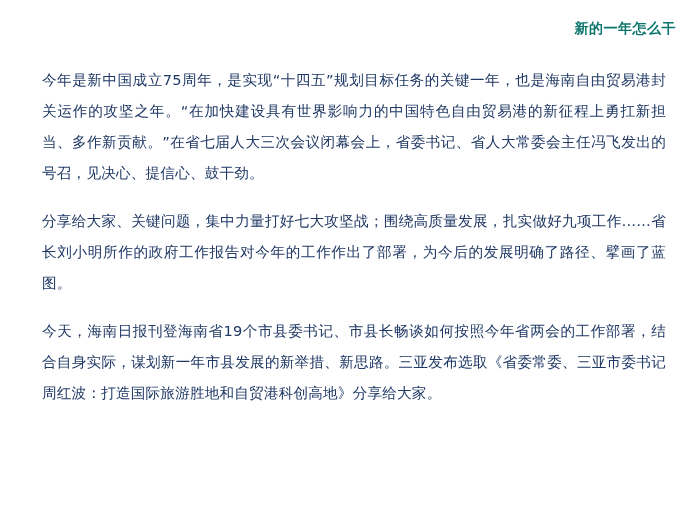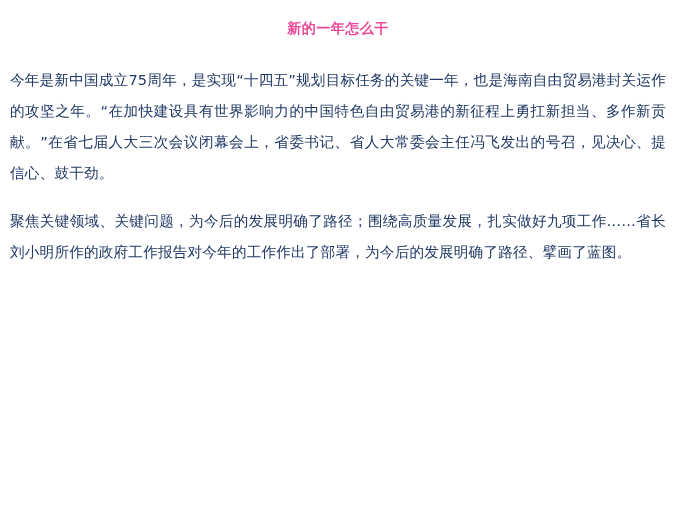--- a/index.html
+++ b/index.html
@@ -15,31 +15,32 @@
   }
   .page {
     width: 676px;
     height: 530px;
     box-sizing: border-box;
     padding: 0;
     background: #ffffff;
     position: relative;
   }
   .article-title {
-    text-align: center;
-    color: #ec4899;
+    text-align: right;
+    color: #0f766e;
     font-weight: bold;
     font-size: 14px;
     line-height: 20px;
     margin: 18px 0 0 0;
     letter-spacing: 0.5px;
   }
   .body-wrap {
     padding: 0 10px 0 10px;
     margin-top: 26px;
+    margin-left: 32px;
   }
   .para {
     color: #1f3864;
     font-size: 14.6px;
     line-height: 31px;
     text-align: justify;
     text-justify: inter-ideograph;
     margin: 0 0 17px 0;
     letter-spacing: 0.2px;
   }
@@ -48,15 +49,16 @@
   }
 </style>
 </head>
 <body>
 
 <div class="page">
   <div class="article-title">新的一年怎么干</div>
 
   <div class="body-wrap">
     <p class="para">今年是新中国成立75周年，是实现“十四五”规划目标任务的关键一年，也是海南自由贸易港封关运作的攻坚之年。“在加快建设具有世界影响力的中国特色自由贸易港的新征程上勇扛新担当、多作新贡献。”在省七届人大三次会议闭幕会上，省委书记、省人大常委会主任冯飞发出的号召，见决心、提信心、鼓干劲。</p>
-    <p class="para">聚焦关键领域、关键问题，为今后的发展明确了路径；围绕高质量发展，扎实做好九项工作……省长刘小明所作的政府工作报告对今年的工作作出了部署，为今后的发展明确了路径、擘画了蓝图。</p>
+    <p class="para">分享给大家、关键问题，集中力量打好七大攻坚战；围绕高质量发展，扎实做好九项工作……省长刘小明所作的政府工作报告对今年的工作作出了部署，为今后的发展明确了路径、擘画了蓝图。</p>
+    <p class="para">今天，海南日报刊登海南省19个市县委书记、市县长畅谈如何按照今年省两会的工作部署，结合自身实际，谋划新一年市县发展的新举措、新思路。三亚发布选取《省委常委、三亚市委书记周红波：打造国际旅游胜地和自贸港科创高地》分享给大家。</p>
   </div>
 </div>
 
 </body></html>

